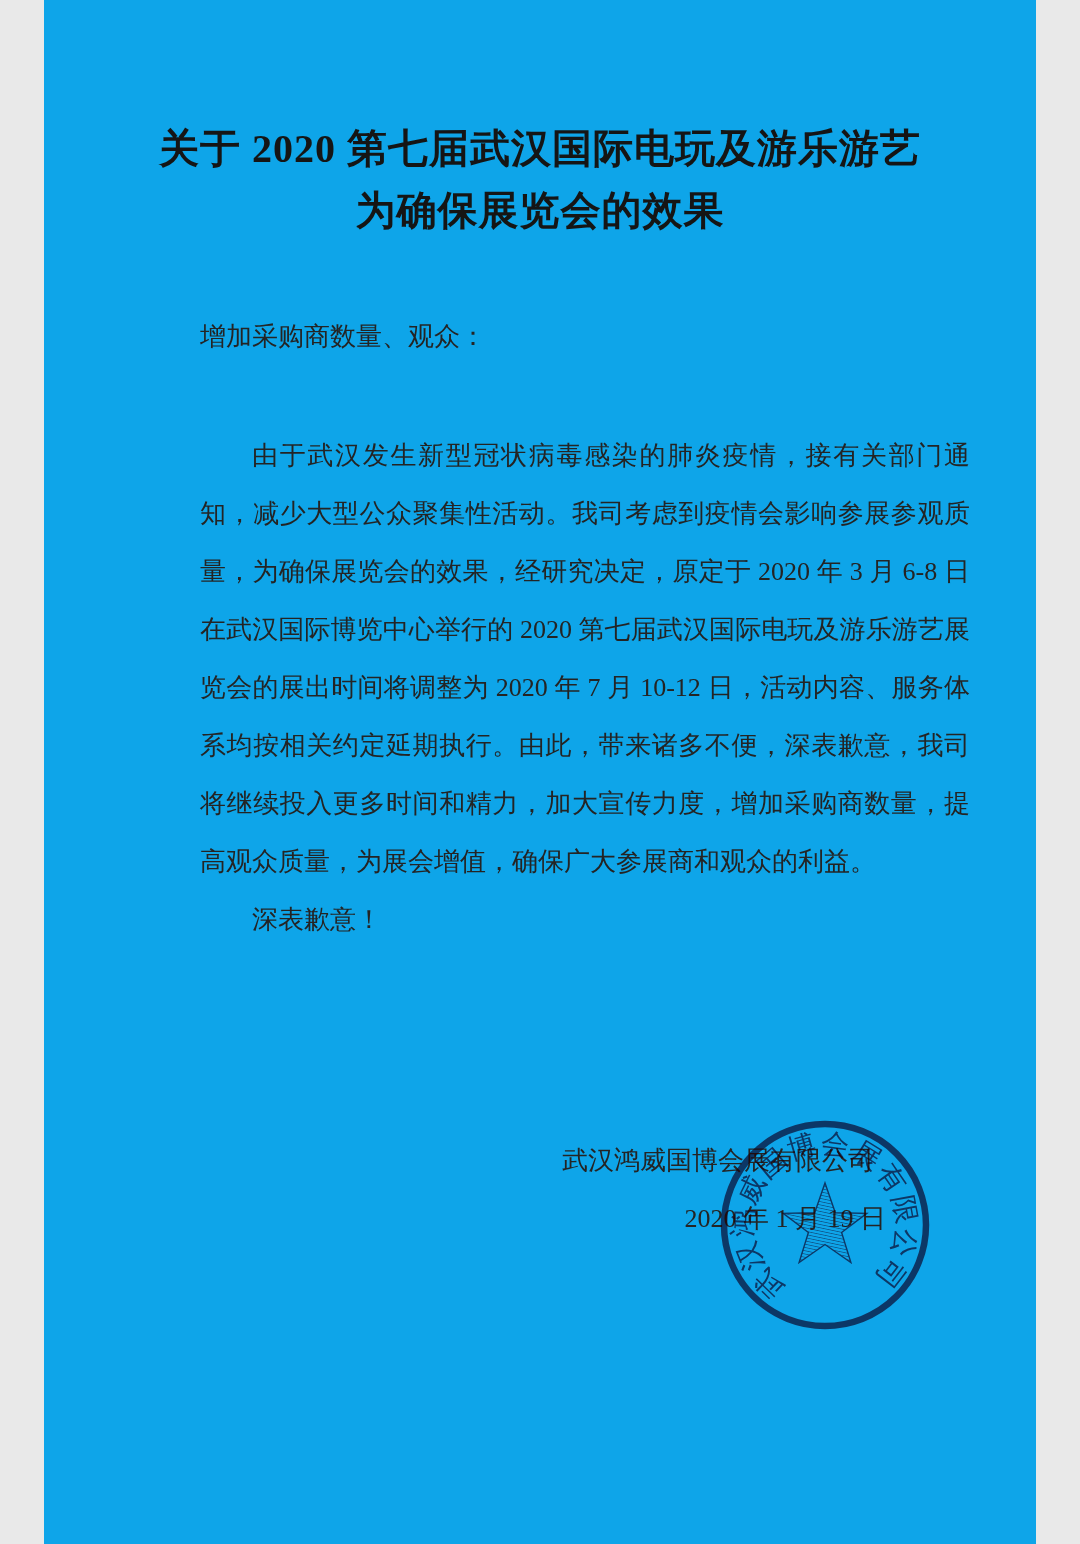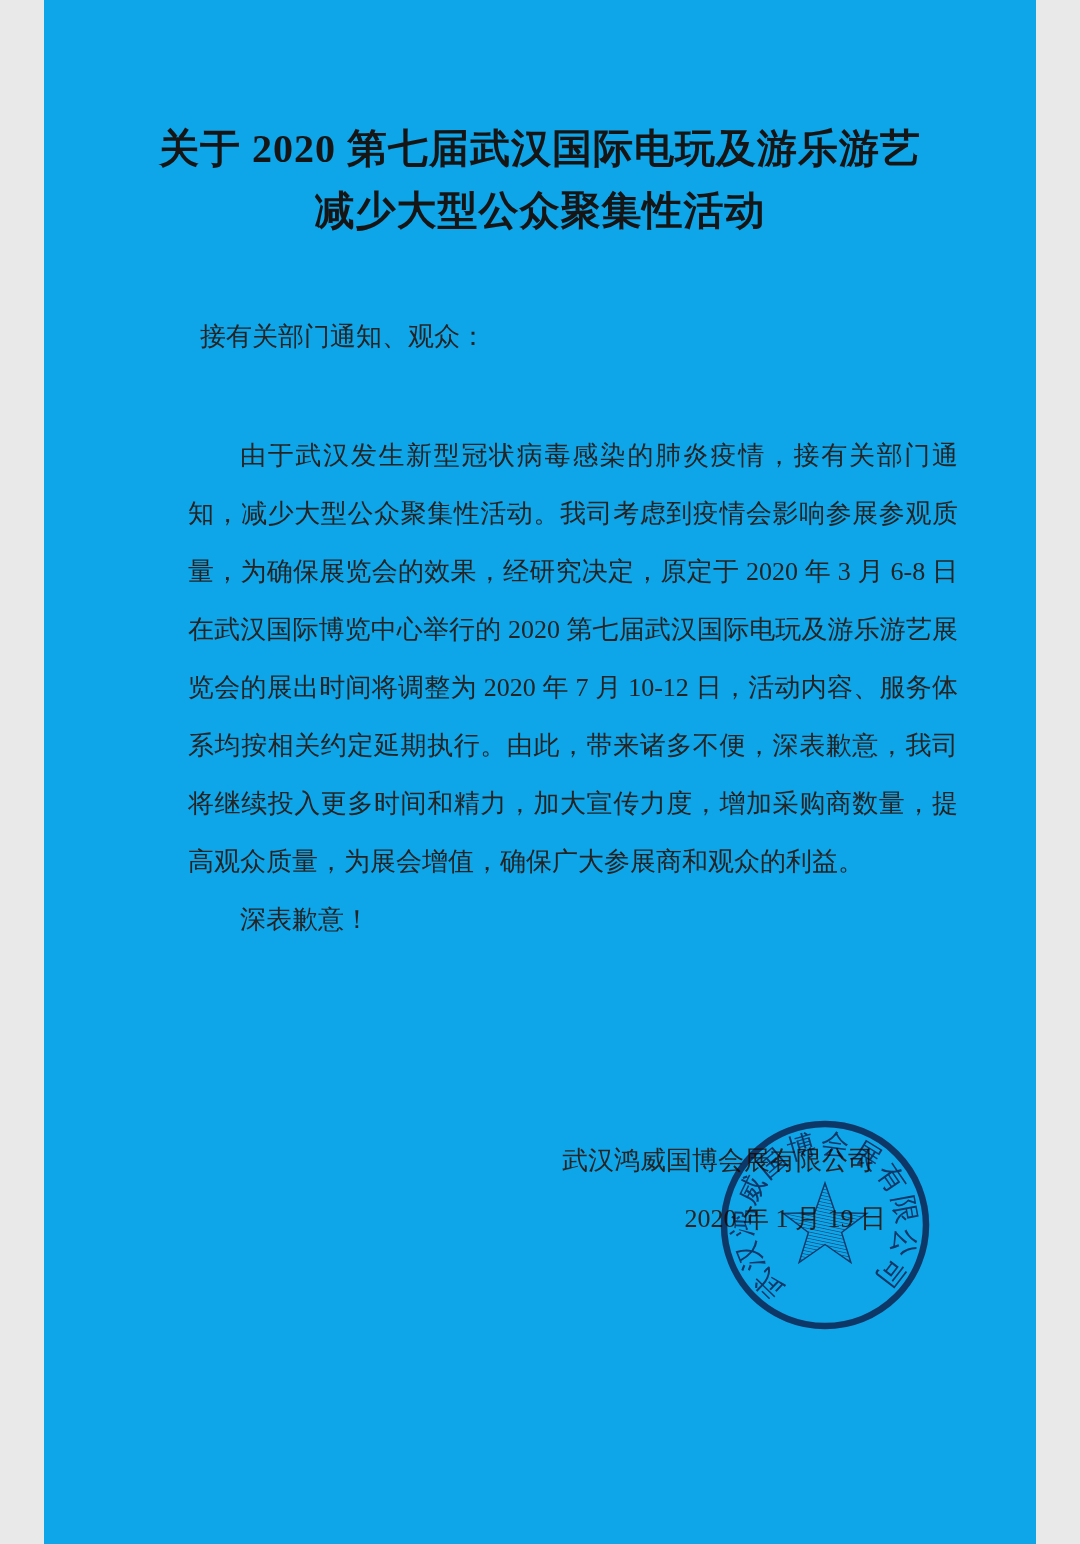--- a/index.html
+++ b/index.html
@@ -32,21 +32,21 @@
     top: 320px;
     left: 156px;
     margin: 0;
     font-size: 26px;
     line-height: 34px;
     color: #242424;
   }
   .body-block {
     position: absolute;
     top: 427px;
-    left: 144px;
+    left: 156px;
     width: 770px;
     font-size: 26px;
     line-height: 58px;
     color: #242424;
   }
   .body-block p { margin: 0; text-indent: 2em; }
   .body-block .para { text-align: justify; text-align-last: left; }
   .signature-block {
     position: absolute;
     top: 1146px;
@@ -70,24 +70,24 @@
   }
   .seal svg { width: 100%; height: 100%; display: block; }
 </style>
 </head>
 <body>
 
 <div class="page">
 
   <h1 class="doc-title">
     <span class="title-line">关于 2020 第七届武汉国际电玩及游乐游艺</span>
-    <span class="title-line">减少大型公众聚集性活动</span>
+    <span class="title-line">为确保展览会的效果</span>
   </h1>
 
-  <p class="salutation">接有关部门通知、观众：</p>
+  <p class="salutation">增加采购商数量、观众：</p>
 
   <div class="body-block">
     <p class="para">由于武汉发生新型冠状病毒感染的肺炎疫情，接有关部门通知，减少大型公众聚集性活动。我司考虑到疫情会影响参展参观质量，为确保展览会的效果，经研究决定，原定于 2020 年 3 月 6-8 日在武汉国际博览中心举行的 2020 第七届武汉国际电玩及游乐游艺展览会的展出时间将调整为 2020 年 7 月 10-12 日，活动内容、服务体系均按相关约定延期执行。由此，带来诸多不便，深表歉意，我司将继续投入更多时间和精力，加大宣传力度，增加采购商数量，提高观众质量，为展会增值，确保广大参展商和观众的利益。</p>
     <p class="closing">深表歉意！</p>
   </div>
 
   <div class="signature-block">
     <p class="company-line">武汉鸿威国博会展有限公司</p>
     <p class="date-line">2020 年 1 月 19 日</p>
   </div>

